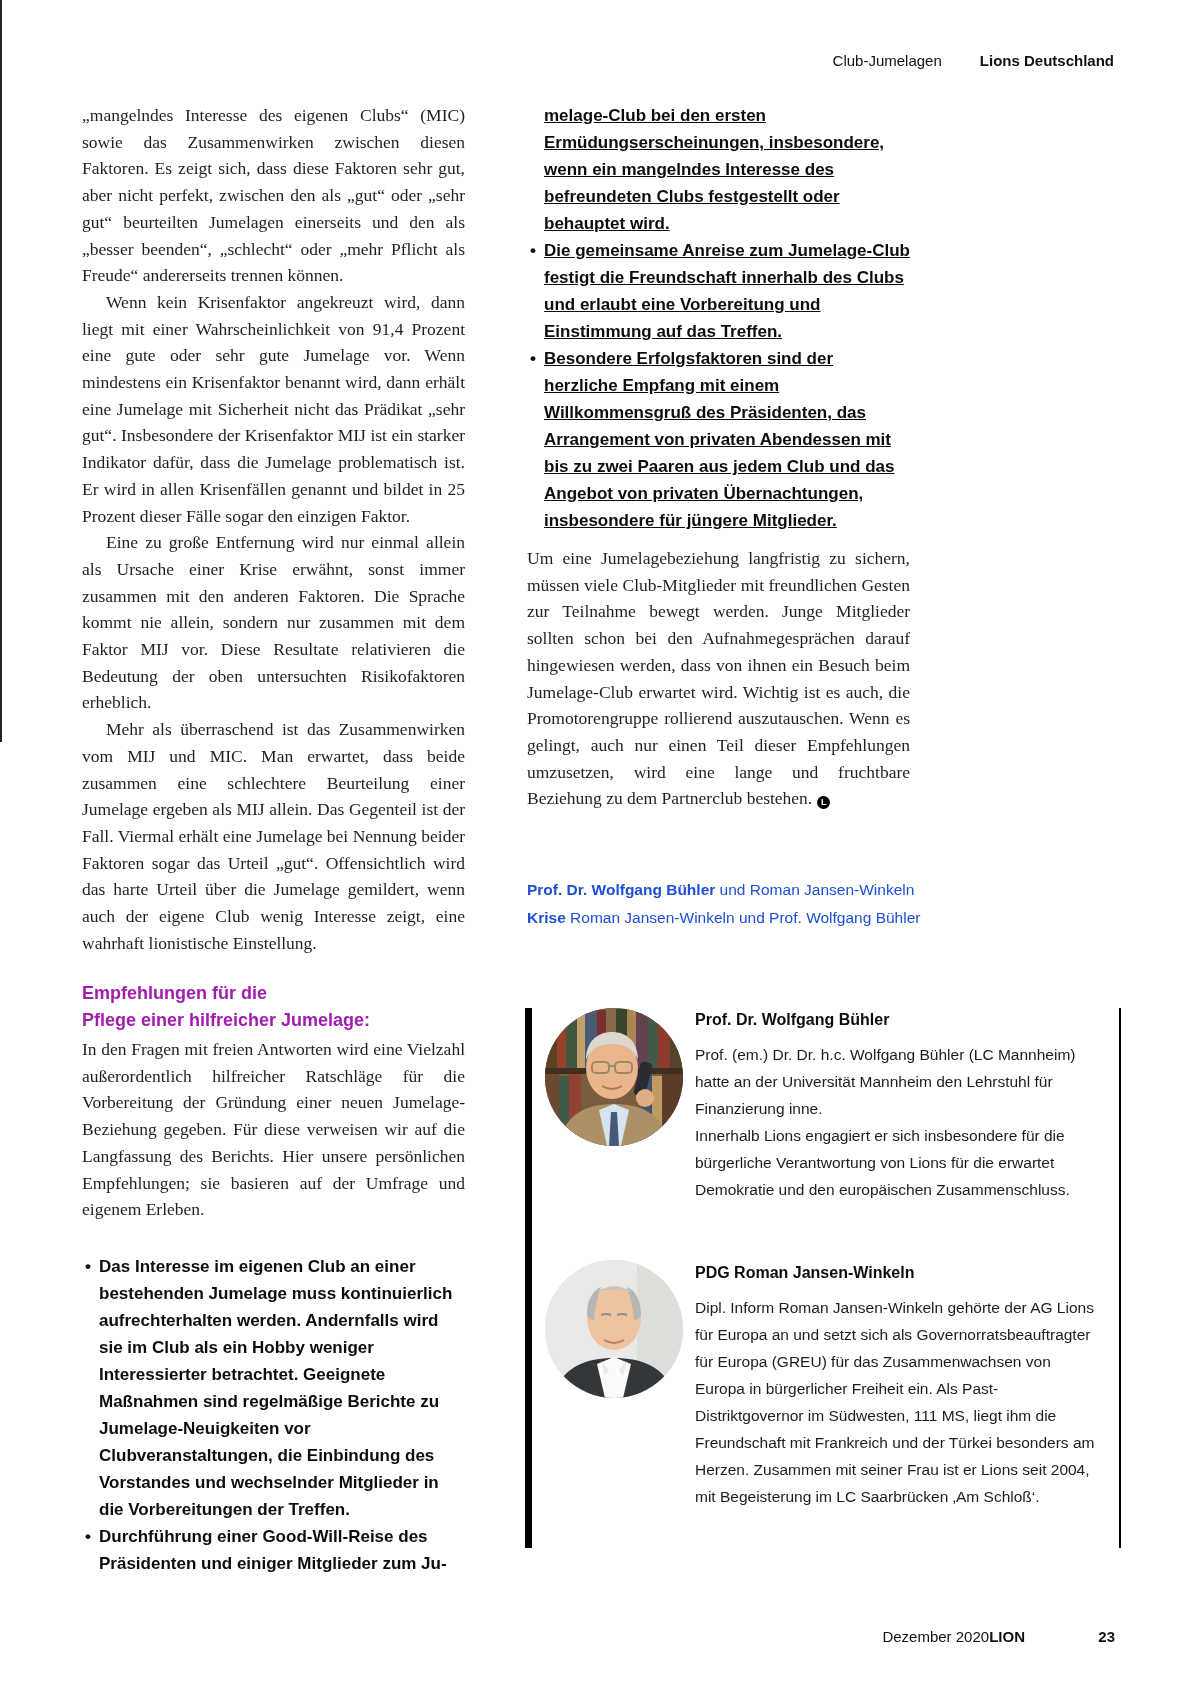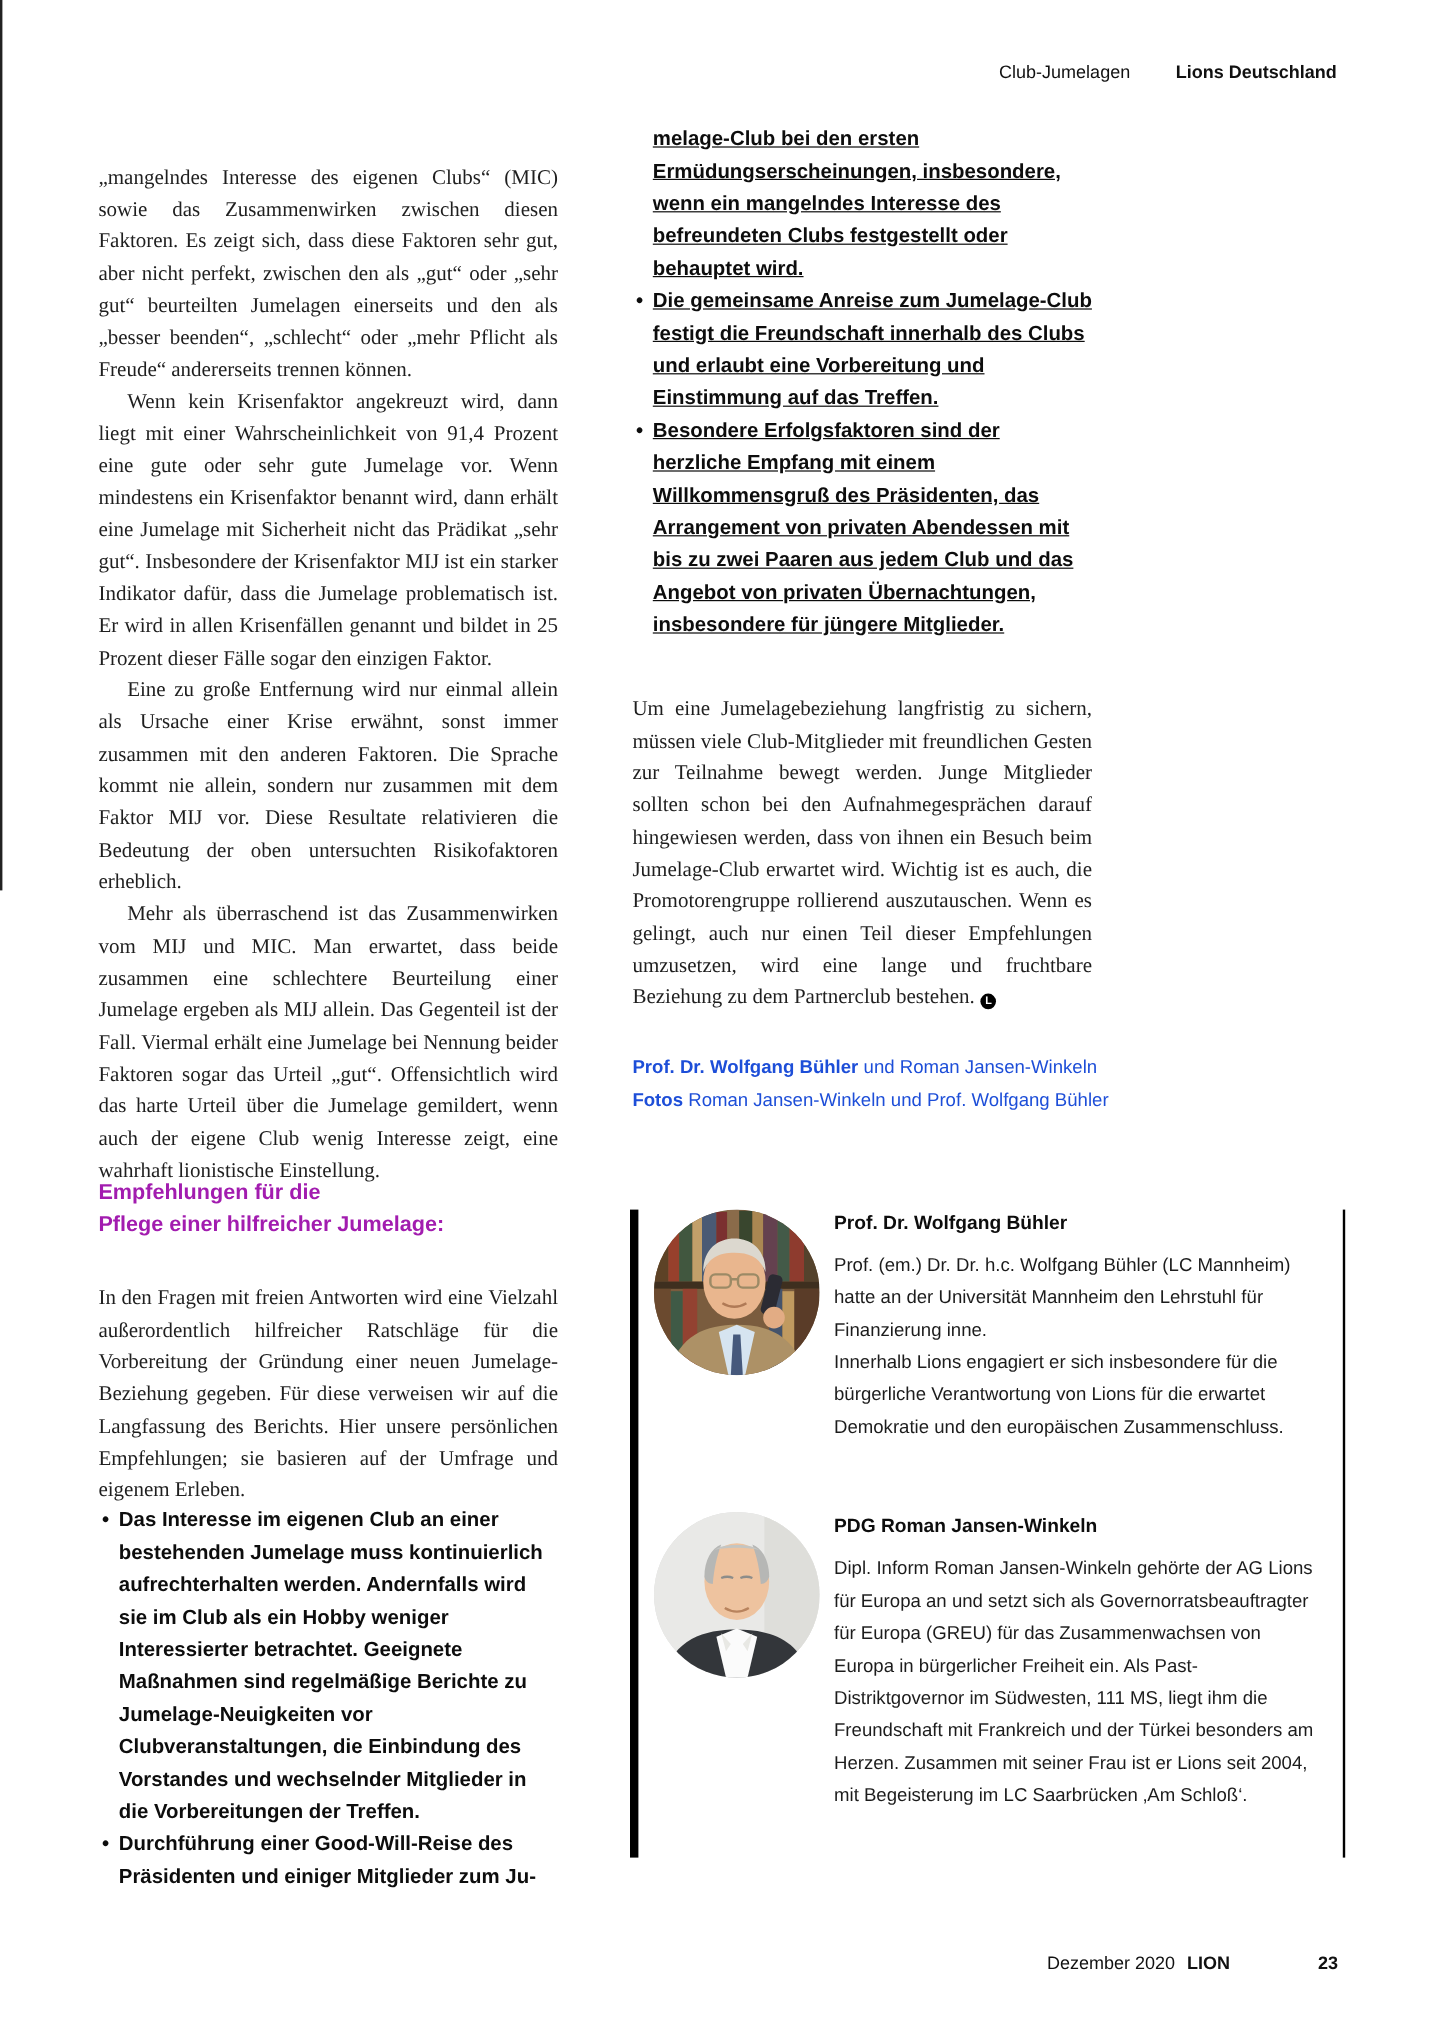--- a/index.html
+++ b/index.html
@@ -13,21 +13,21 @@
   
   .running-head{
     position:absolute;top:52px;right:86px;display:flex;gap:38px;
     font-family:"Liberation Sans",sans-serif;font-size:15px;color:#111;
   }
   .rh-brand{font-weight:bold;}
 
   
   .serif-block{
     position:absolute;font-family:"Liberation Serif",serif;
-    font-size:17.5px;line-height:26.7px;text-align:justify;color:#1f1f1f;margin-top:32px;
+    font-size:17.5px;line-height:26.7px;text-align:justify;color:#1f1f1f;
   }
   .serif-block p{margin:0;}
   .para.indent{text-indent:24px;}
 
   
   .sans-bold{
     position:absolute;font-family:"Liberation Sans",sans-serif;
     font-weight:bold;font-size:17px;line-height:27px;color:#0d0d0d;text-align:left;
   }
   .bullet-item{position:relative;padding-left:17px;}
@@ -65,21 +65,21 @@
   .avatar svg{display:block;width:100%;height:100%;}
   .bio-text{position:absolute;left:170px;width:402px;font-family:"Liberation Sans",sans-serif;color:#1c1c1c;}
   .bio-text h3{margin:0 0 11px 0;font-size:16px;line-height:20px;font-weight:bold;color:#0d0d0d;}
   .bio-text p{margin:0;font-size:15.5px;line-height:27px;white-space:pre-line;}
 
   
   .footer-issue{
     position:absolute;top:1628px;right:175px;
     font-family:"Liberation Sans",sans-serif;font-size:15px;color:#111;
   }
-  .footer-issue .f-mag{font-weight:bold;margin-left:10px;}
+  .footer-issue .f-mag{font-weight:bold;}
   .footer-page{
     position:absolute;top:1628px;right:85px;
     font-family:"Liberation Sans",sans-serif;font-size:15px;font-weight:bold;color:#111;
   }
 </style>
 </head>
 <body>
 
 <div class="page">
 
@@ -124,21 +124,21 @@
       <span class="bullet">•</span><span>Besondere Erfolgsfaktoren sind der herzliche Empfang mit einem Willkommensgruß des Präsidenten, das Arrangement von privaten Abendessen mit bis zu zwei Paaren aus jedem Club und das Angebot von privaten Übernachtungen, insbesondere für jüngere Mitglieder.</span>
     </div>
   </div>
 
   <section class="serif-block" style="left:527px;top:545px;width:383px;">
     <p class="para"><span>Um eine Jumelagebeziehung langfristig zu sichern, müssen viele Club-Mitglieder mit freundlichen Gesten zur Teilnahme bewegt werden. Junge Mitglieder sollten schon bei den Aufnahmegesprächen darauf hingewiesen werden, dass von ihnen ein Besuch beim Jumelage-Club erwartet wird. Wichtig ist es auch, die Promotorengruppe rollierend auszutauschen. Wenn es gelingt, auch nur einen Teil dieser Empfehlungen umzusetzen, wird eine lange und fruchtbare Beziehung zu dem Partnerclub bestehen.</span><span class="endmark">L</span></p>
   </section>
 
   <div class="credits" style="left:527px;top:876px;width:420px;">
     <div><span class="b">Prof. Dr. Wolfgang Bühler</span><span> und Roman Jansen-Winkeln</span></div>
-    <div><span class="b">Fotos</span><span> Roman Jansen-Winkeln und Prof. Wolfgang Bühler</span></div>
+    <div><span class="b">Krise</span><span> Roman Jansen-Winkeln und Prof. Wolfgang Bühler</span></div>
   </div>
 
   <div class="bio-box">
     <div class="bio-bar"></div>
     <div class="bio-rline"></div>
 
     <div class="avatar" style="left:20px;top:0;">
       <svg viewBox="0 0 138 138" xmlns="http://www.w3.org/2000/svg">
         <rect x="0" y="0" width="138" height="138" fill="#7a5c3e"></rect>
         <g>

